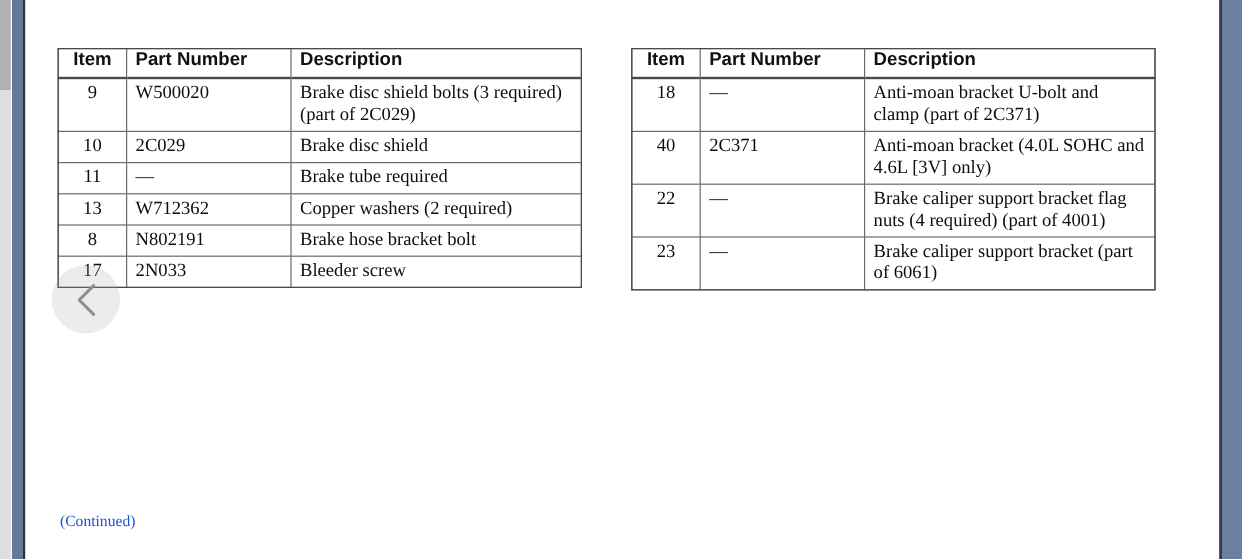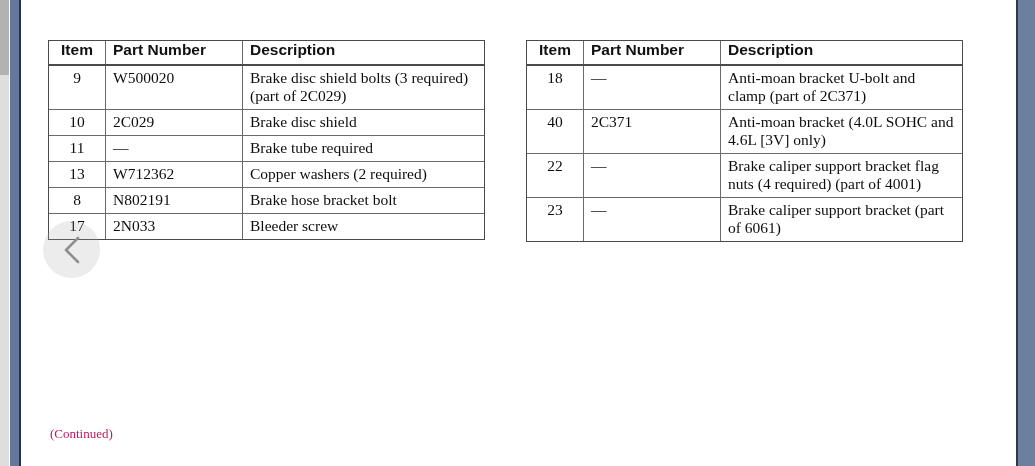--- a/index.html
+++ b/index.html
@@ -121,21 +121,21 @@
   .col-desc { width: auto; }
   .parts-table { outline: 1px solid #4a4a4a; outline-offset: -1px; }
 
   
   #continued-caption {
     position: absolute;
     left: 29px;
     top: 426px;
     font-family: "Liberation Serif", serif;
     font-size: 13px;
-    color: #be185d;
+    color: #1d4ed8;
   }
 
   
   #nav-overlay {
     position: absolute;
     left: 22px;   
     top: 221px;
     width: 57px;
     height: 57px;
     border-radius: 50%;

